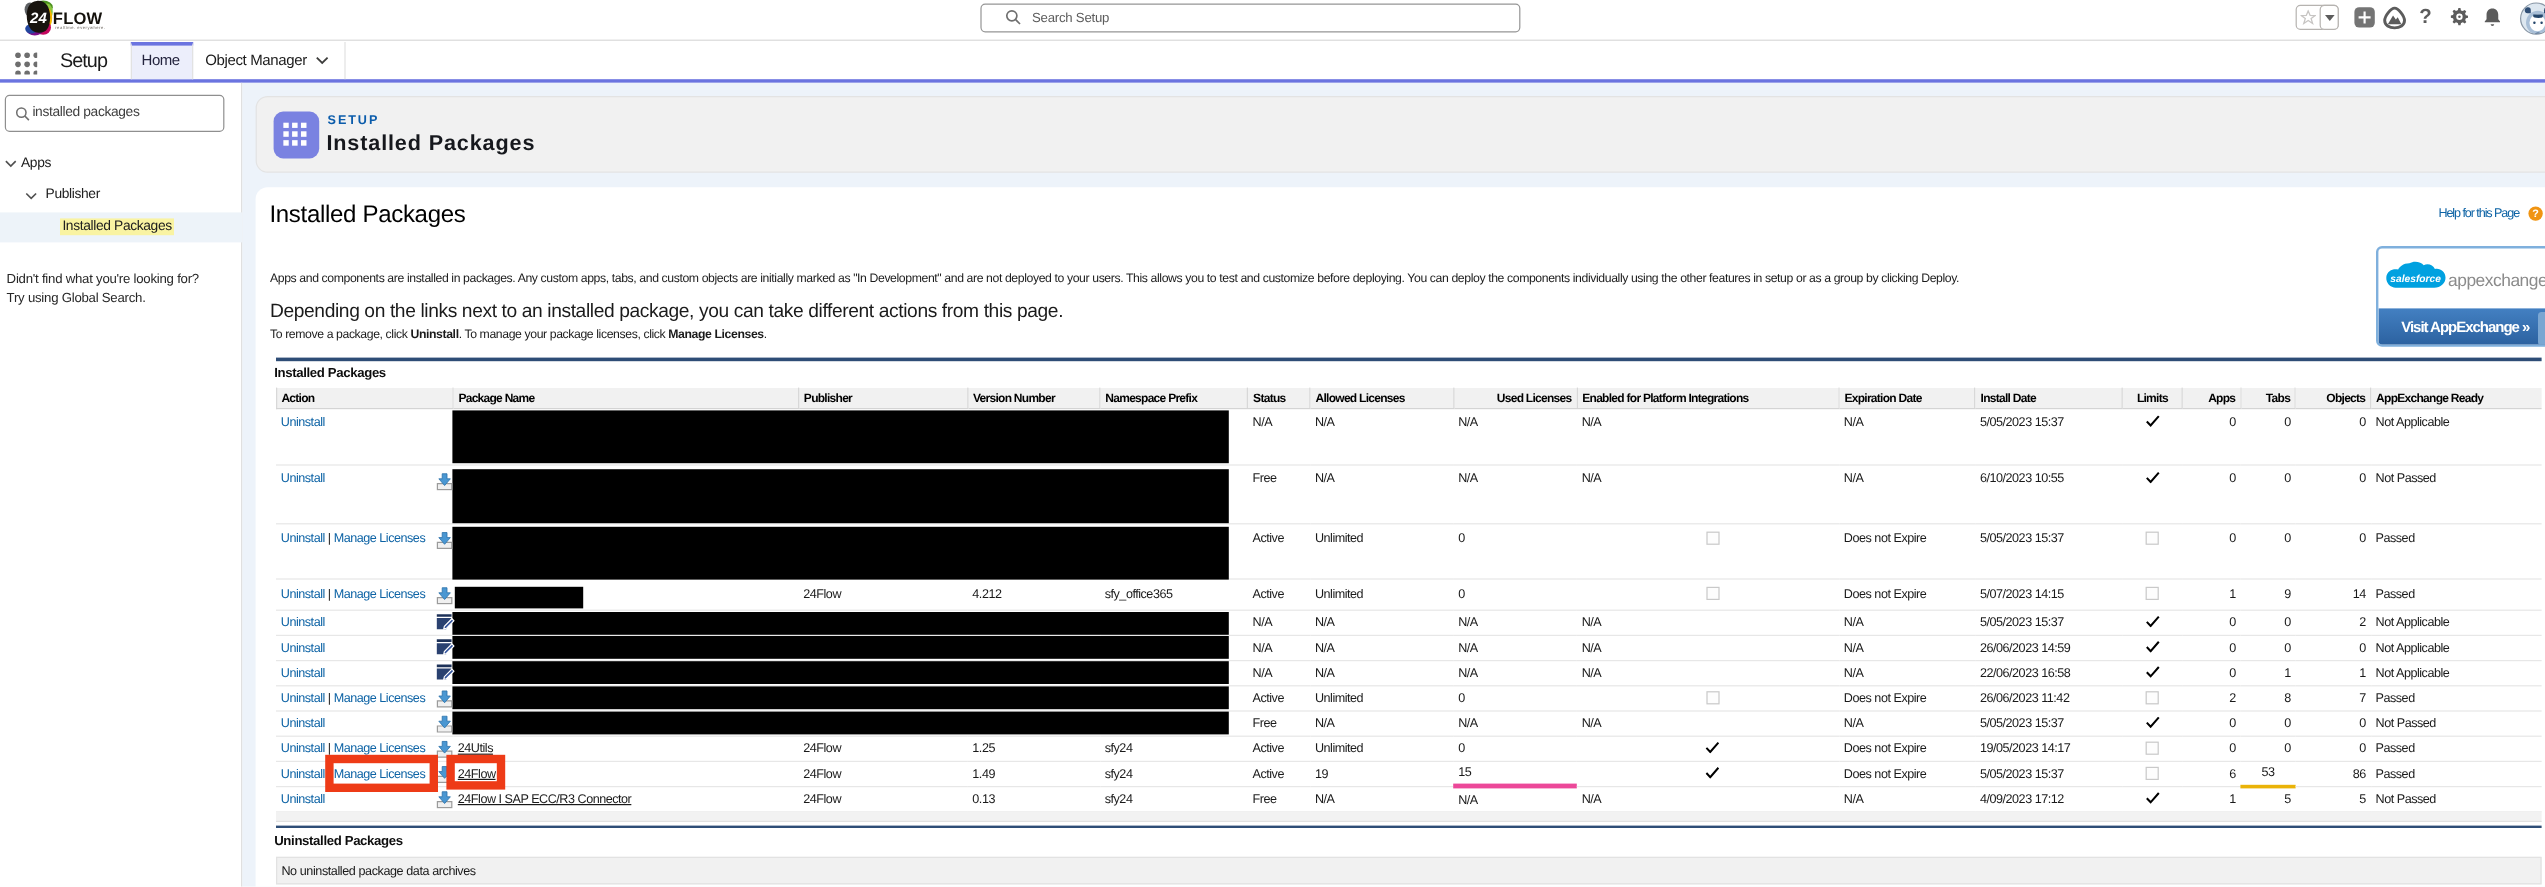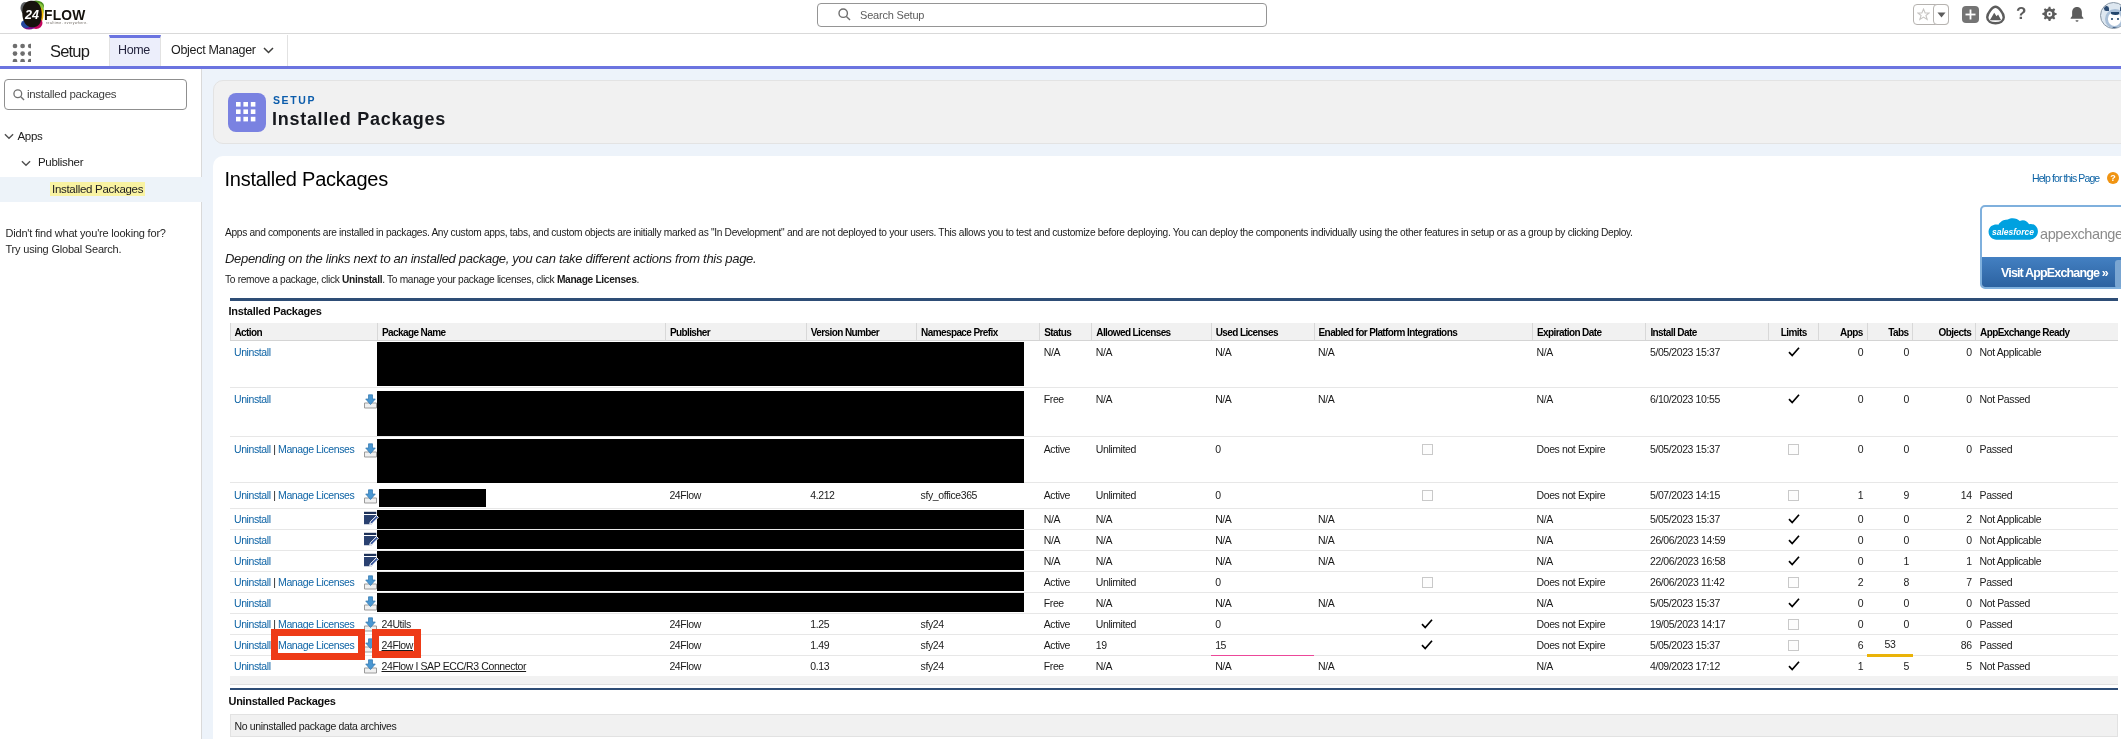--- a/index.html
+++ b/index.html
@@ -120,21 +120,21 @@
         <rect x="0" y="14.8" width="4.6" height="4.6"></rect>
         <rect x="7.4" y="14.8" width="4.6" height="4.6"></rect>
         <rect x="14.8" y="14.8" width="4.6" height="4.6"></rect>
       </g>
     </svg>
 <div class="abs tx" style="left:273px;top:94px;font-size:10.5px;font-weight:bold;color:#0b5cab;letter-spacing:1.6px;">SETUP</div>
 <div class="abs tx" style="left:272px;top:109px;font-size:18px;font-weight:bold;color:#16181d;letter-spacing:0.72px;">Installed Packages</div>
 <div class="abs" style="left:213px;top:155.5px;width:1920px;height:590px;background:#fff;border-radius:10px 0 0 0;"></div>
 <div class="abs tx" style="left:224.5px;top:168px;font-size:20px;color:#000;letter-spacing:-0.25px;">Installed Packages</div>
 <div class="abs tx" style="left:225px;top:227.2px;font-size:10.2px;color:#1b1b1b;letter-spacing:-0.32px;">Apps and components are installed in packages. Any custom apps, tabs, and custom objects are initially marked as "In Development" and are not deployed to your users. This allows you to test and customize before deploying. You can deploy the components individually using the other features in setup or as a group by clicking Deploy.</div>
-<div class="abs tx" style="left:225px;top:250.5px;font-size:13px;color:#1b1b1b;letter-spacing:-0.32px;font-style:italic;">Depending on the links next to an installed package, you can take different actions from this page.</div>
+<div class="abs tx" style="left:225px;top:250.5px;font-size:16px;color:#1b1b1b;letter-spacing:-0.32px;">Depending on the links next to an installed package, you can take different actions from this page.</div>
 <div class="abs tx" style="left:225px;top:274.2px;font-size:10.2px;color:#1b1b1b;letter-spacing:-0.32px;">To remove a package, click <b>Uninstall</b>. To manage your package licenses, click <b>Manage Licenses</b>.</div>
 <div class="abs tx" style="left:2032px;top:171.5px;font-size:10.5px;color:#0d63a5;letter-spacing:-0.9px;">Help for this Page</div>
 <div class="abs" style="left:2107px;top:171.5px;width:12px;height:12px;border-radius:50%;background:#f09412;color:#fff;font-size:9px;font-weight:bold;text-align:center;line-height:12.5px;">?</div>
 <div class="abs" style="left:1980px;top:205px;width:155px;height:84px;border:2px solid #7fb0dd;border-radius:5px;background:#fff;overflow:hidden;">
 <div class="abs" style="left:0;top:50px;width:155px;height:34px;background:linear-gradient(#4380c2,#295e9c);"></div>
 <div class="abs tx" style="left:19px;top:59px;font-size:12.5px;font-weight:bold;color:#fff;letter-spacing:-0.85px;">Visit AppExchange »</div>
 <div class="abs" style="left:133px;top:53px;width:22px;height:28px;background:#7aa6d2;border-radius:3px;"></div>
 <div class="abs tx" style="left:138px;top:59px;font-size:13px;color:#fff;font-weight:bold;">↗</div>
 <svg class="abs" style="left:4px;top:7px;" width="54" height="40" viewBox="0 0 52 38">
 <path d="M21 5 C16 5 13 8 12 10 C8 9 3 11 2.5 16 C2 21 6 24.5 10 24.5 L41 24.5 C46 24.5 50 21 50 16.5 C50 11.5 45.5 8.5 41.5 9.5 C40 6.5 36 4.5 32.5 6.5 C30.5 4 25 2.5 21 5 Z" fill="#00a1e0"></path>
@@ -165,21 +165,21 @@
       </colgroup>
       <tbody>
         <tr style="height:17.8px;background:#f1f1f1;">
           <th style="font-size:10px;font-weight:bold;color:#000;letter-spacing:-0.6px;text-align:left;padding:2px 4px 0 4px;border-left:1px solid #d8d8d8;border-bottom:1px solid #d4d4d4;white-space:nowrap;overflow:hidden;">Action</th>
           <th style="font-size:10px;font-weight:bold;color:#000;letter-spacing:-0.6px;text-align:left;padding:2px 4px 0 4px;border-left:1px solid #d8d8d8;border-bottom:1px solid #d4d4d4;white-space:nowrap;overflow:hidden;">Package Name</th>
           <th style="font-size:10px;font-weight:bold;color:#000;letter-spacing:-0.6px;text-align:left;padding:2px 4px 0 4px;border-left:1px solid #d8d8d8;border-bottom:1px solid #d4d4d4;white-space:nowrap;overflow:hidden;">Publisher</th>
           <th style="font-size:10px;font-weight:bold;color:#000;letter-spacing:-0.6px;text-align:left;padding:2px 4px 0 4px;border-left:1px solid #d8d8d8;border-bottom:1px solid #d4d4d4;white-space:nowrap;overflow:hidden;">Version Number</th>
           <th style="font-size:10px;font-weight:bold;color:#000;letter-spacing:-0.6px;text-align:left;padding:2px 4px 0 4px;border-left:1px solid #d8d8d8;border-bottom:1px solid #d4d4d4;white-space:nowrap;overflow:hidden;">Namespace Prefix</th>
           <th style="font-size:10px;font-weight:bold;color:#000;letter-spacing:-0.6px;text-align:left;padding:2px 4px 0 4px;border-left:1px solid #d8d8d8;border-bottom:1px solid #d4d4d4;white-space:nowrap;overflow:hidden;">Status</th>
           <th style="font-size:10px;font-weight:bold;color:#000;letter-spacing:-0.6px;text-align:left;padding:2px 4px 0 4px;border-left:1px solid #d8d8d8;border-bottom:1px solid #d4d4d4;white-space:nowrap;overflow:hidden;">Allowed Licenses</th>
-          <th style="font-size:10px;font-weight:bold;color:#000;letter-spacing:-0.6px;text-align:left;padding:2px 4px 0 4px;border-left:1px solid #d8d8d8;border-bottom:1px solid #d4d4d4;white-space:nowrap;overflow:hidden;">Used Licenses</th>
+          <th style="font-size:10px;font-weight:bold;color:#000;letter-spacing:-0.6px;text-align:right;padding:2px 4px 0 4px;border-left:1px solid #d8d8d8;border-bottom:1px solid #d4d4d4;white-space:nowrap;overflow:hidden;">Used Licenses</th>
           <th style="font-size:10px;font-weight:bold;color:#000;letter-spacing:-0.6px;text-align:left;padding:2px 4px 0 4px;border-left:1px solid #d8d8d8;border-bottom:1px solid #d4d4d4;white-space:nowrap;overflow:hidden;">Enabled for Platform Integrations</th>
           <th style="font-size:10px;font-weight:bold;color:#000;letter-spacing:-0.6px;text-align:left;padding:2px 4px 0 4px;border-left:1px solid #d8d8d8;border-bottom:1px solid #d4d4d4;white-space:nowrap;overflow:hidden;">Expiration Date</th>
           <th style="font-size:10px;font-weight:bold;color:#000;letter-spacing:-0.6px;text-align:left;padding:2px 4px 0 4px;border-left:1px solid #d8d8d8;border-bottom:1px solid #d4d4d4;white-space:nowrap;overflow:hidden;">Install Date</th>
           <th style="font-size:10px;font-weight:bold;color:#000;letter-spacing:-0.6px;text-align:center;padding:2px 4px 0 4px;border-left:1px solid #d8d8d8;border-bottom:1px solid #d4d4d4;white-space:nowrap;overflow:hidden;">Limits</th>
           <th style="font-size:10px;font-weight:bold;color:#000;letter-spacing:-0.6px;text-align:right;padding:2px 4px 0 4px;border-left:1px solid #d8d8d8;border-bottom:1px solid #d4d4d4;white-space:nowrap;overflow:hidden;">Apps</th>
           <th style="font-size:10px;font-weight:bold;color:#000;letter-spacing:-0.6px;text-align:right;padding:2px 4px 0 4px;border-left:1px solid #d8d8d8;border-bottom:1px solid #d4d4d4;white-space:nowrap;overflow:hidden;">Tabs</th>
           <th style="font-size:10px;font-weight:bold;color:#000;letter-spacing:-0.6px;text-align:right;padding:2px 4px 0 4px;border-left:1px solid #d8d8d8;border-bottom:1px solid #d4d4d4;white-space:nowrap;overflow:hidden;">Objects</th>
           <th style="font-size:10px;font-weight:bold;color:#000;letter-spacing:-0.6px;text-align:left;padding:2px 4px 0 4px;border-left:1px solid #d8d8d8;border-bottom:1px solid #d4d4d4;white-space:nowrap;overflow:hidden;">AppExchange Ready</th>
         </tr>
         <tr style="height:47.2px;">
@@ -377,21 +377,21 @@
           <td style="text-align:left;padding:0 4px;border-bottom:1px solid #e7e7e7;white-space:nowrap;overflow:hidden;">Passed</td>
         </tr>
         <tr style="height:21.0px;">
           <td style="text-align:left;padding:0 4px;border-bottom:1px solid #e7e7e7;white-space:nowrap;overflow:hidden;"><a style="color:#0d63a5;">Uninstall</a> | <a style="color:#0d63a5;">Manage Licenses</a></td>
           <td style="text-align:left;padding:0 4px;border-bottom:1px solid #e7e7e7;white-space:nowrap;overflow:hidden;"><a style="color:#1a1a1a;text-decoration:underline;">24Flow</a></td>
           <td style="text-align:left;padding:0 4px;border-bottom:1px solid #e7e7e7;white-space:nowrap;overflow:hidden;">24Flow</td>
           <td style="text-align:left;padding:0 4px;border-bottom:1px solid #e7e7e7;white-space:nowrap;overflow:hidden;">1.49</td>
           <td style="text-align:left;padding:0 4px;border-bottom:1px solid #e7e7e7;white-space:nowrap;overflow:hidden;">sfy24</td>
           <td style="text-align:left;padding:0 4px;border-bottom:1px solid #e7e7e7;white-space:nowrap;overflow:hidden;">Active</td>
           <td style="text-align:left;padding:0 4px;border-bottom:1px solid #e7e7e7;white-space:nowrap;overflow:hidden;">19</td>
-          <td style="text-align:left;padding:0 4px;border-bottom:1px solid #ec4899;white-space:nowrap;overflow:hidden;">15</td>
+          <td style="text-align:left;padding:0 4px;border-bottom:4px solid #ec4899;white-space:nowrap;overflow:hidden;">15</td>
           <td style="text-align:center;padding:0 4px 0 12px;border-bottom:1px solid #e7e7e7;white-space:nowrap;overflow:hidden;"><svg width="12" height="10" viewBox="0 0 12 10" style="vertical-align:-1px;">
               <path d="M1 5.2 L4.2 8.6 L11 0.8" fill="none" stroke="#000" stroke-width="1.7"></path>
             </svg></td>
           <td style="text-align:left;padding:0 4px;border-bottom:1px solid #e7e7e7;white-space:nowrap;overflow:hidden;">Does not Expire</td>
           <td style="text-align:left;padding:0 4px;border-bottom:1px solid #e7e7e7;white-space:nowrap;overflow:hidden;">5/05/2023 15:37</td>
           <td style="text-align:center;padding:0 4px;border-bottom:1px solid #e7e7e7;white-space:nowrap;overflow:hidden;"><span style="display:inline-block;width:11px;height:11px;border:1px solid #c9c9c9;background:#fdfdfd;vertical-align:-2px;"></span></td>
           <td style="text-align:right;padding:0 4px;border-bottom:1px solid #e7e7e7;white-space:nowrap;overflow:hidden;">6</td>
           <td style="text-align:center;padding:0 4px;border-bottom:3px solid #eab308;white-space:nowrap;overflow:hidden;">53</td>
           <td style="text-align:right;padding:0 4px;border-bottom:1px solid #e7e7e7;white-space:nowrap;overflow:hidden;">86</td>
           <td style="text-align:left;padding:0 4px;border-bottom:1px solid #e7e7e7;white-space:nowrap;overflow:hidden;">Passed</td>

